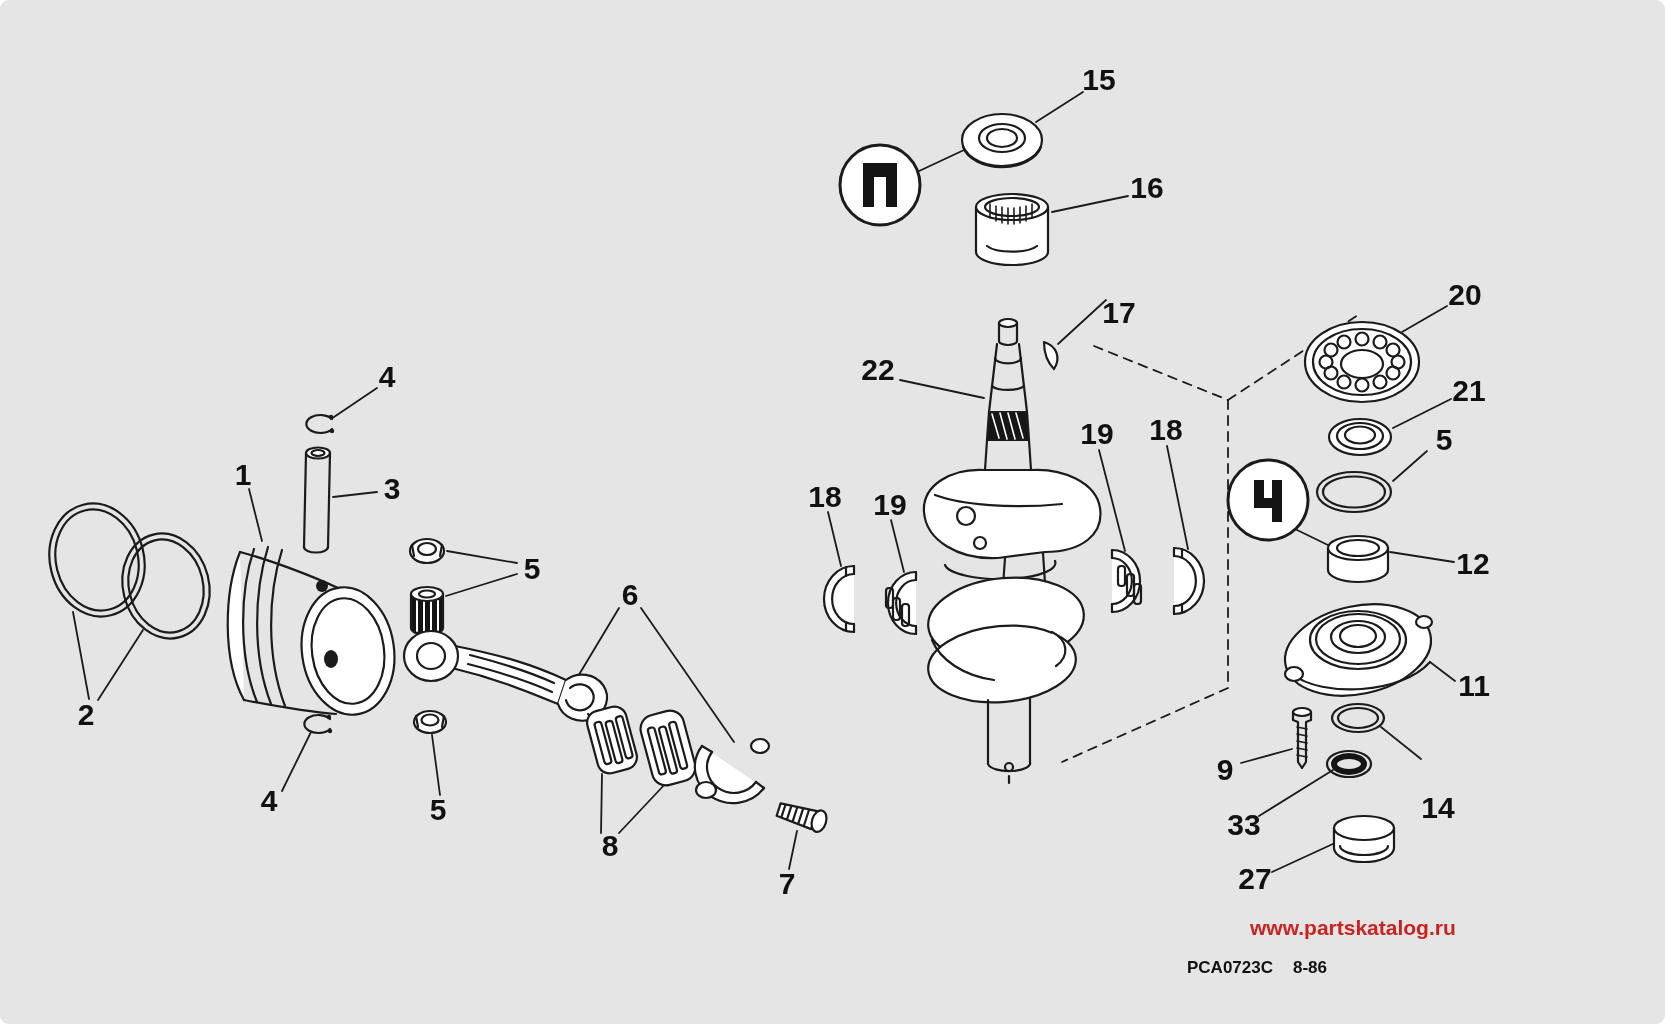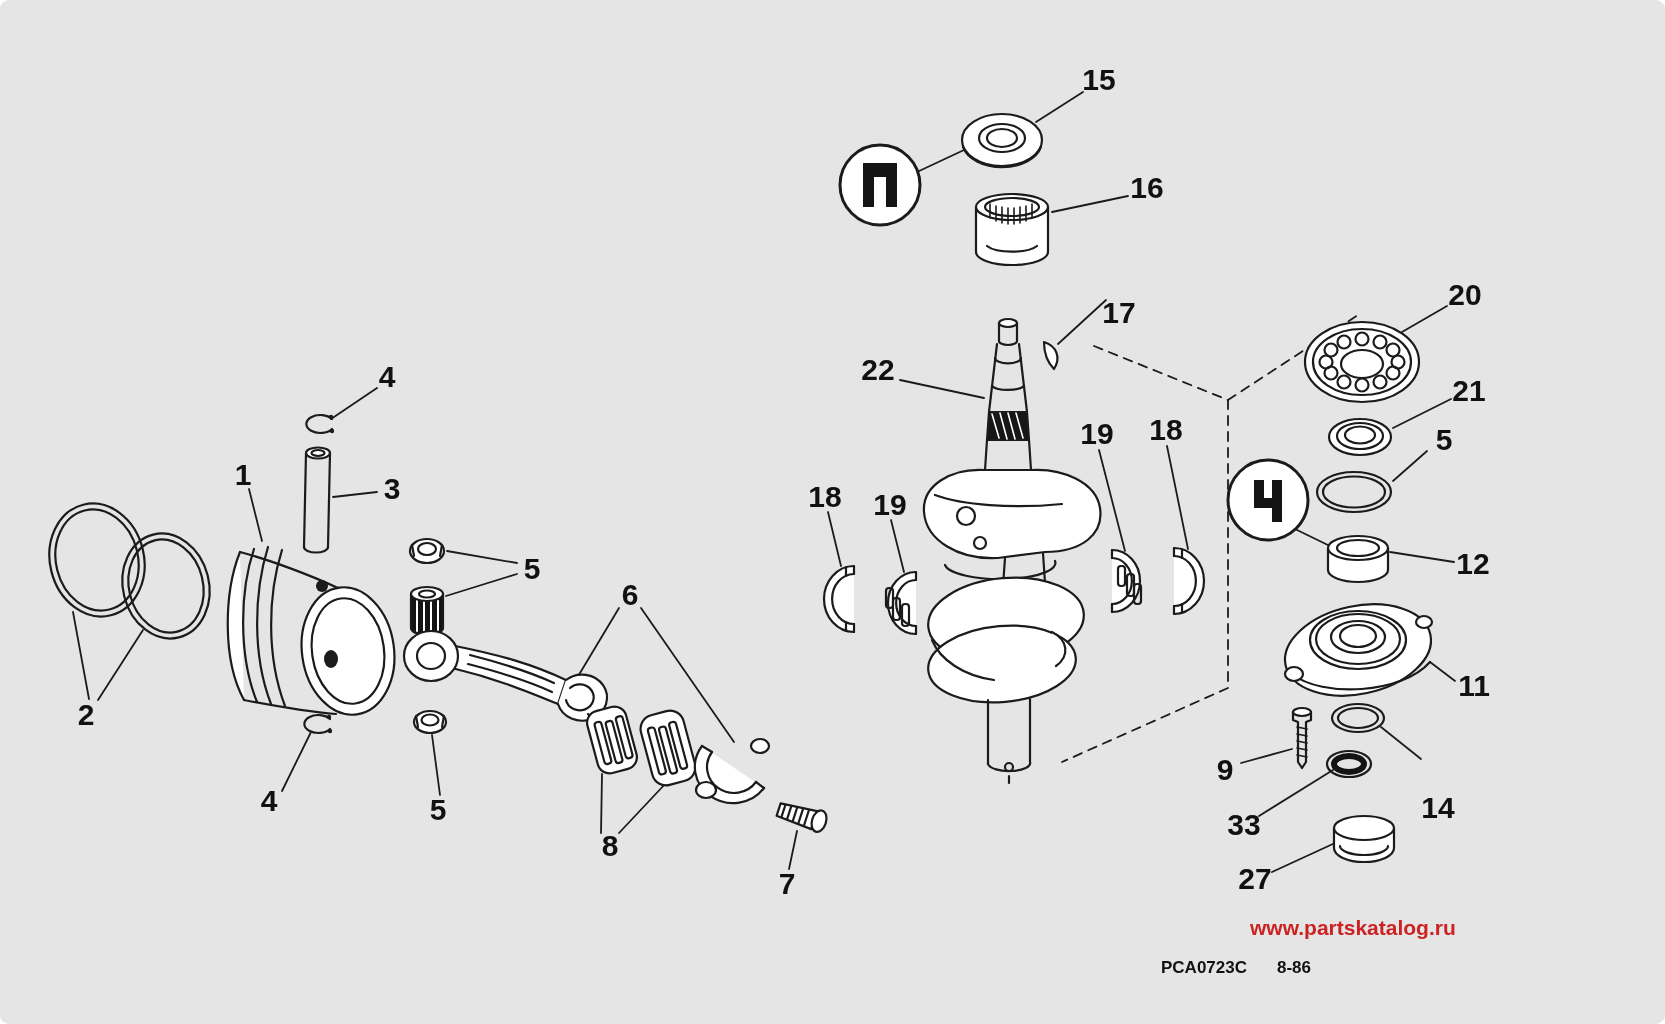--- a/index.html
+++ b/index.html
@@ -13,21 +13,21 @@
     position:absolute;transform:translate(-50%,-50%);
     font-family:"Liberation Sans",sans-serif;font-weight:bold;font-size:30px;
     color:#111;white-space:nowrap;user-select:none;
   }
   .watermark{
     position:absolute;left:1238px;top:916px;
     font-family:"Liberation Sans",sans-serif;font-weight:bold;font-size:21px;
     color:#cc2222;white-space:nowrap;margin-left:12px;
   }
   .drawcode{
-    position:absolute;left:1161px;top:958px;display:flex;gap:30px;
+    position:absolute;left:1187px;top:958px;display:flex;gap:20px;
     font-family:"Liberation Sans",sans-serif;font-weight:bold;font-size:17px;
     color:#111;white-space:nowrap;
   }
 </style>
 </head>
 <body>
 
 <div class="canvas">
 
   <svg width="1665" height="1024" viewBox="0 0 1665 1024" stroke="#1b1b1b" fill="none" stroke-width="2.2" stroke-linecap="round" stroke-linejoin="round">

